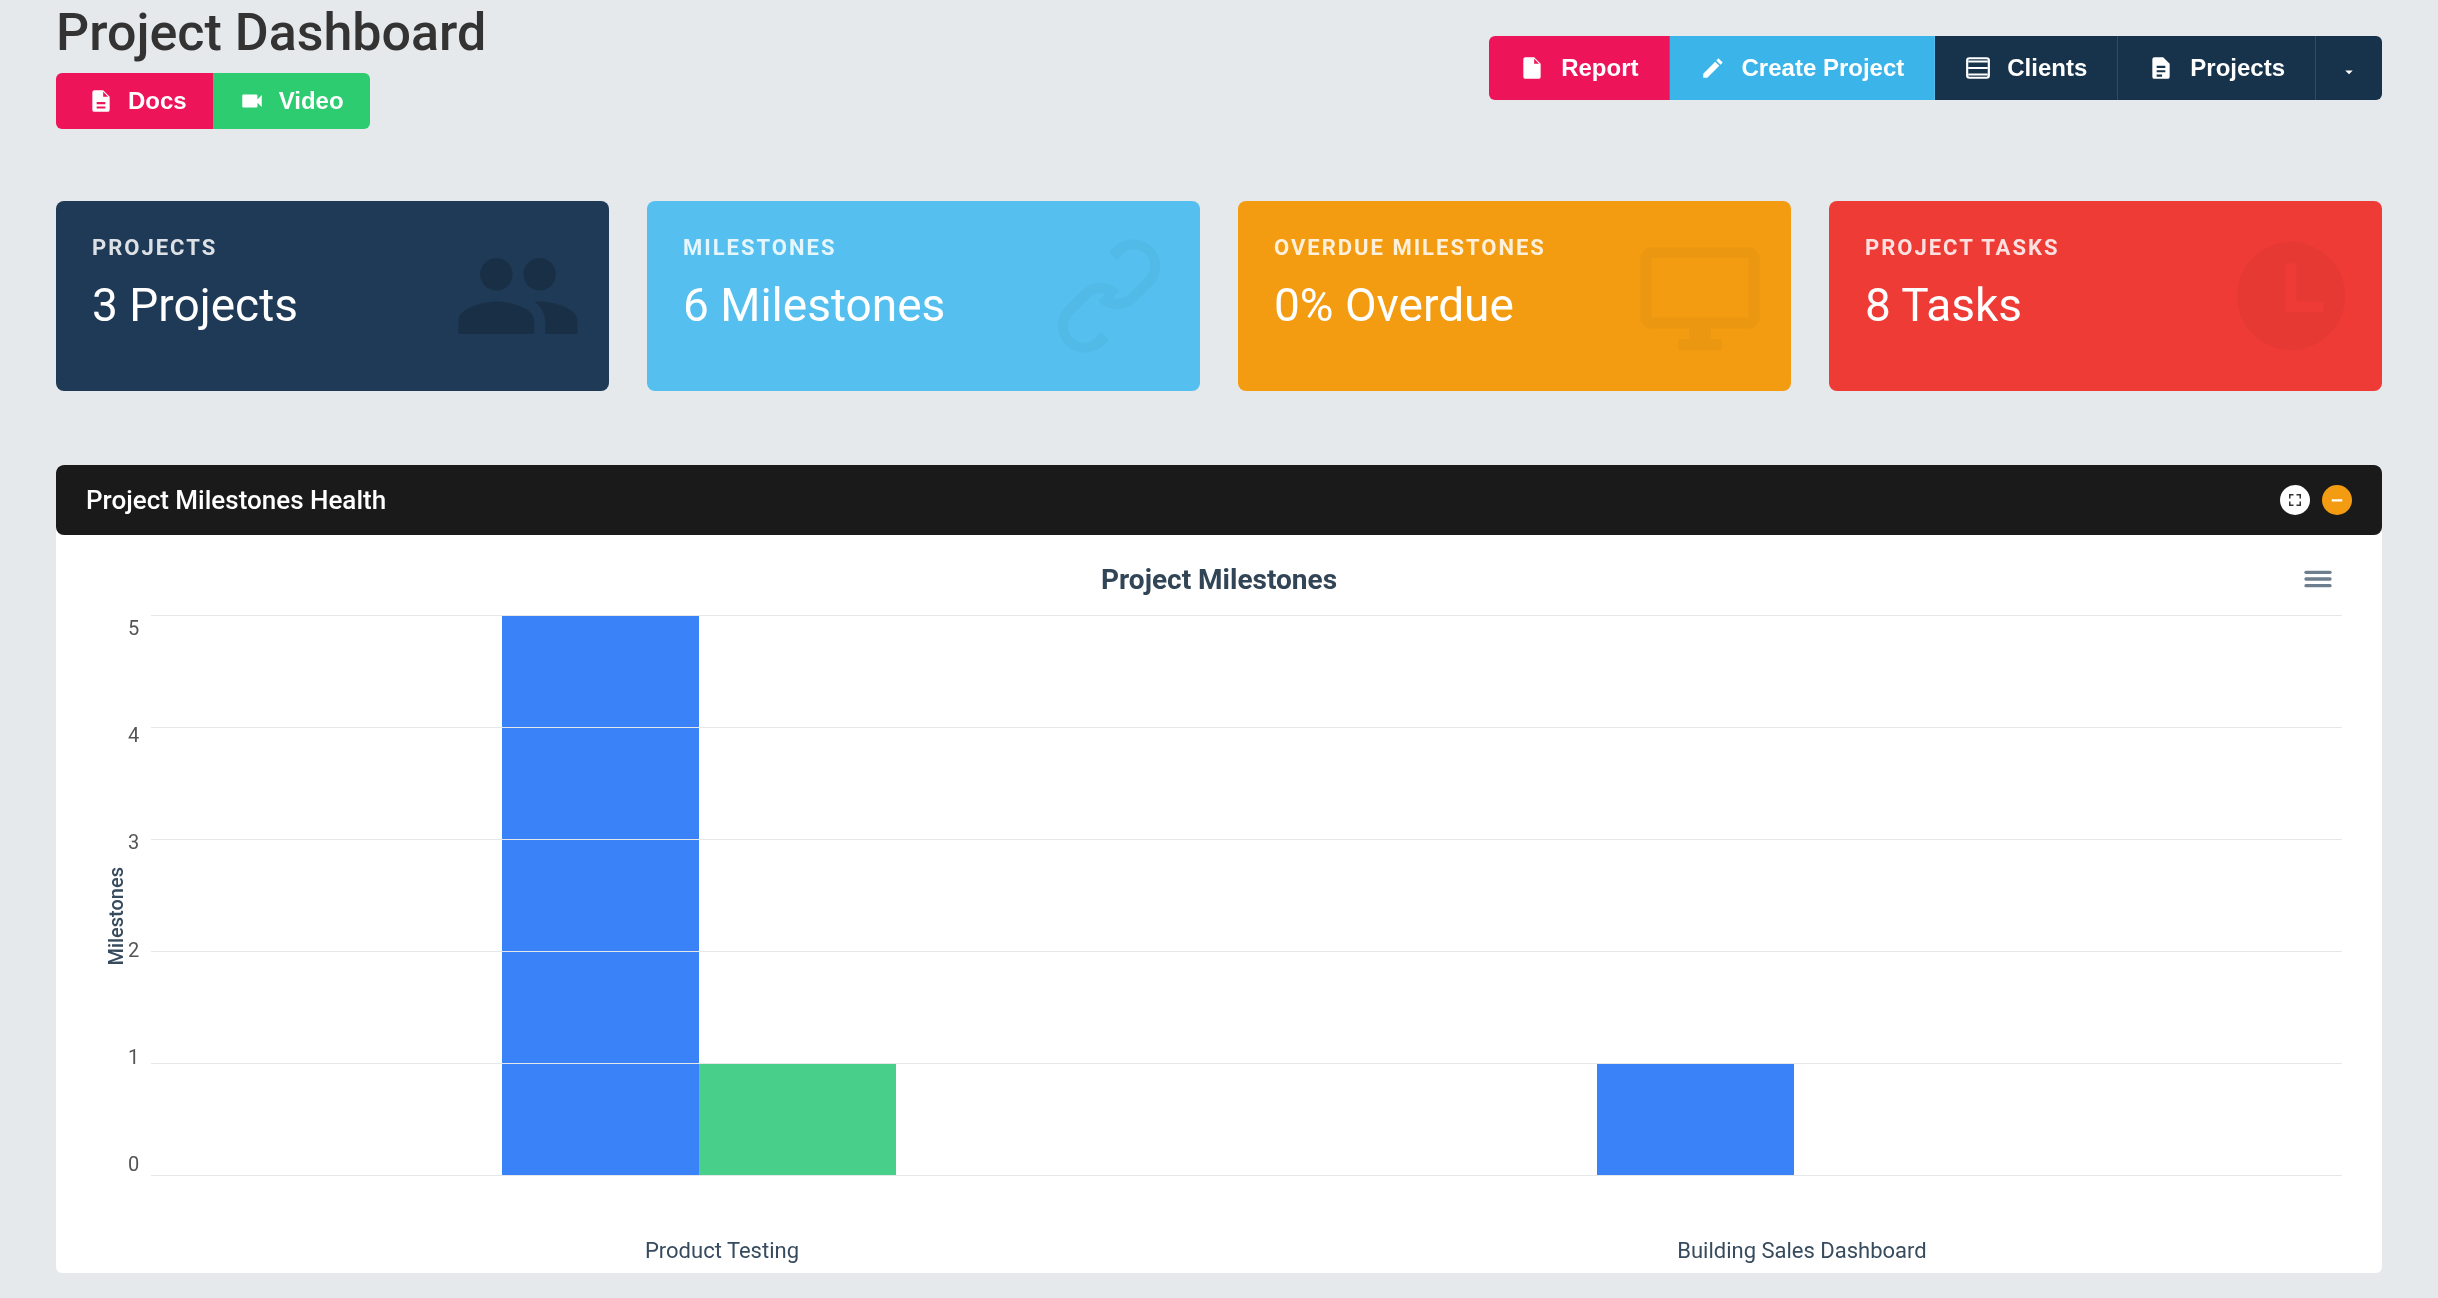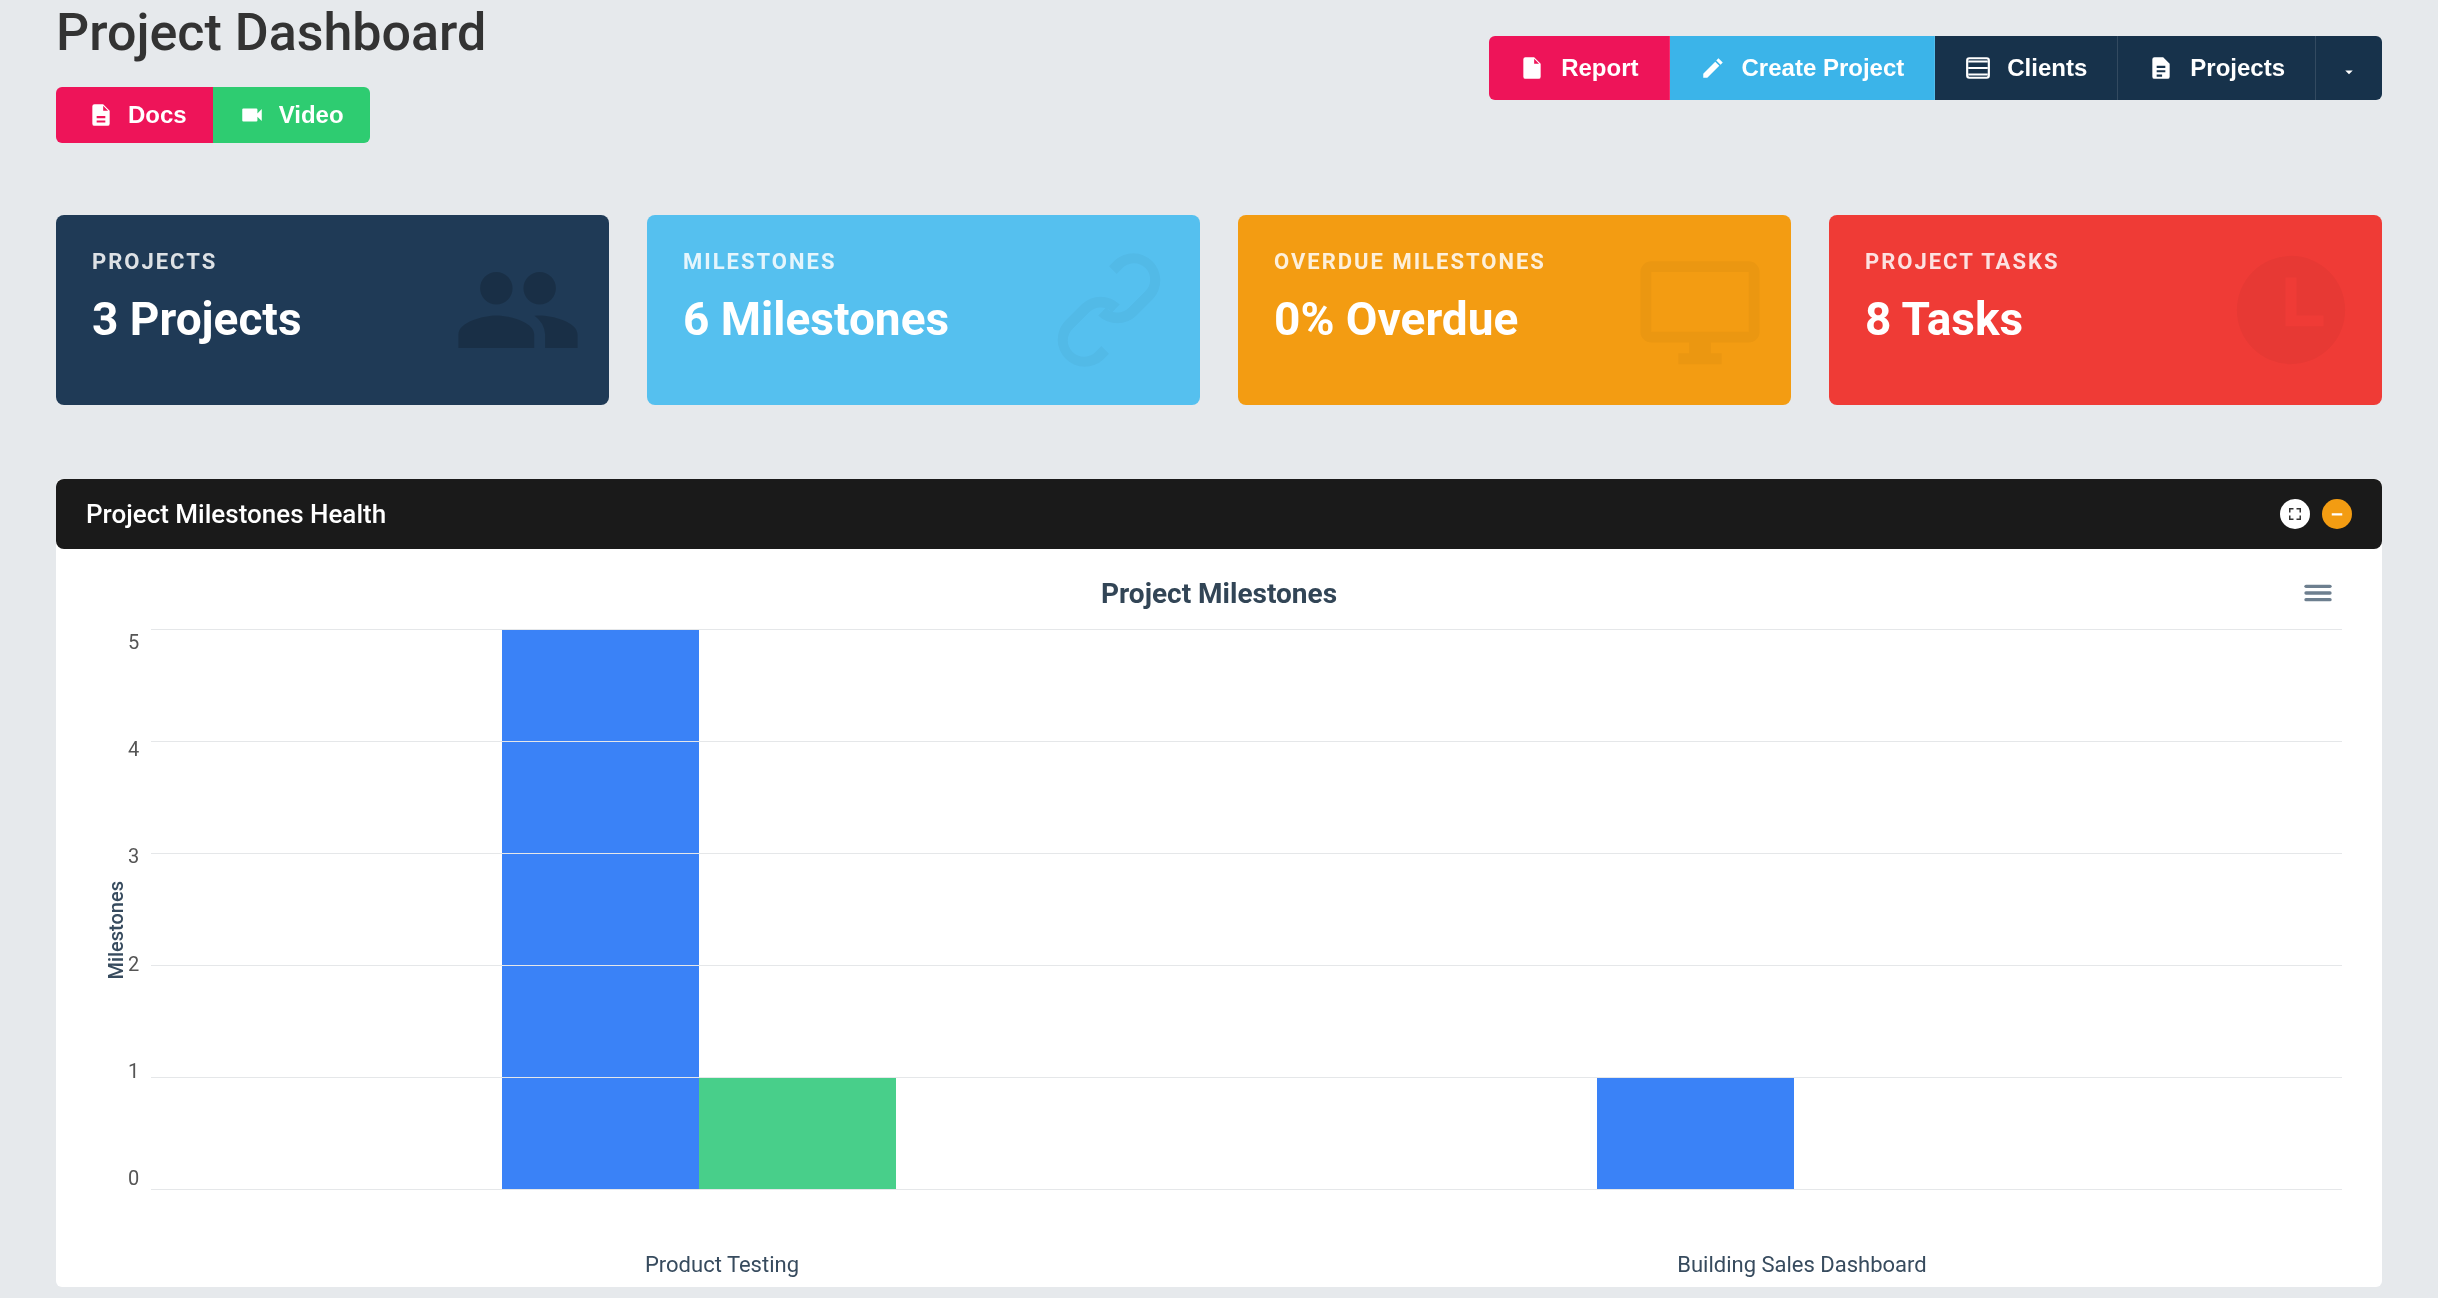--- a/index.html
+++ b/index.html
@@ -18,21 +18,21 @@
     justify-content: space-between;
     align-items: flex-start;
     padding-top: 2px;
     padding-bottom: 10px;
   }
 
   .page-title {
     font-size: 52px;
     font-weight: 500;
     color: #333;
-    margin-bottom: 24px;
+    margin-bottom: 10px;
   }
 
   .left-buttons { display: flex; gap: 0; }
   .btn {
     display: inline-flex;
     align-items: center;
     gap: 14px;
     padding: 14px 26px;
     color: #fff;
     font-weight: 700;
@@ -85,21 +85,21 @@
   .card-label {
     font-size: 22px;
     font-weight: 700;
     letter-spacing: 2px;
     opacity: 0.85;
     text-transform: uppercase;
     margin-bottom: 18px;
   }
   .card-value {
     font-size: 46px;
-    font-weight: 700;
+    font-weight: 400;
   }
   .card-navy   { background: #1f3a56; }
   .card-sky    { background: #55c0ef; }
   .card-orange { background: #f39c12; }
   .card-red    { background: #ef3b36; }
 
   .card-bg-icon {
     position: absolute;
     right: 26px;
     top: 50%;

